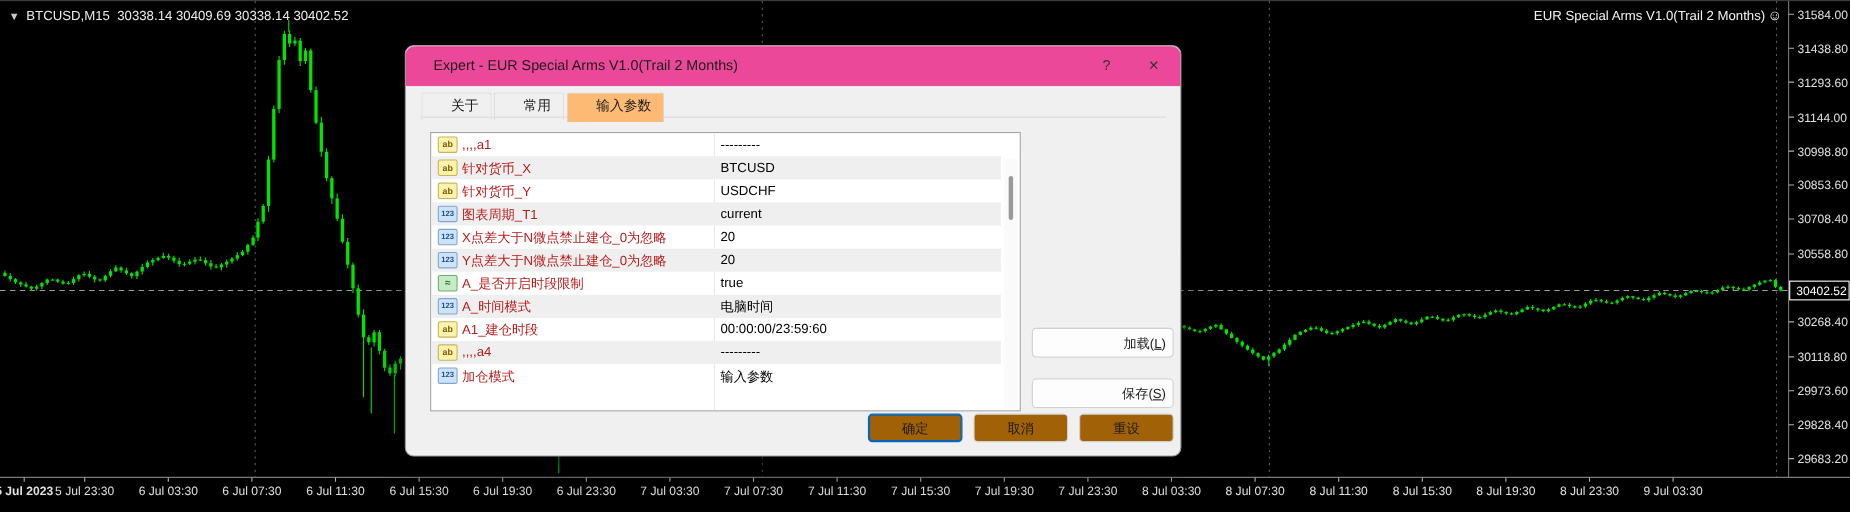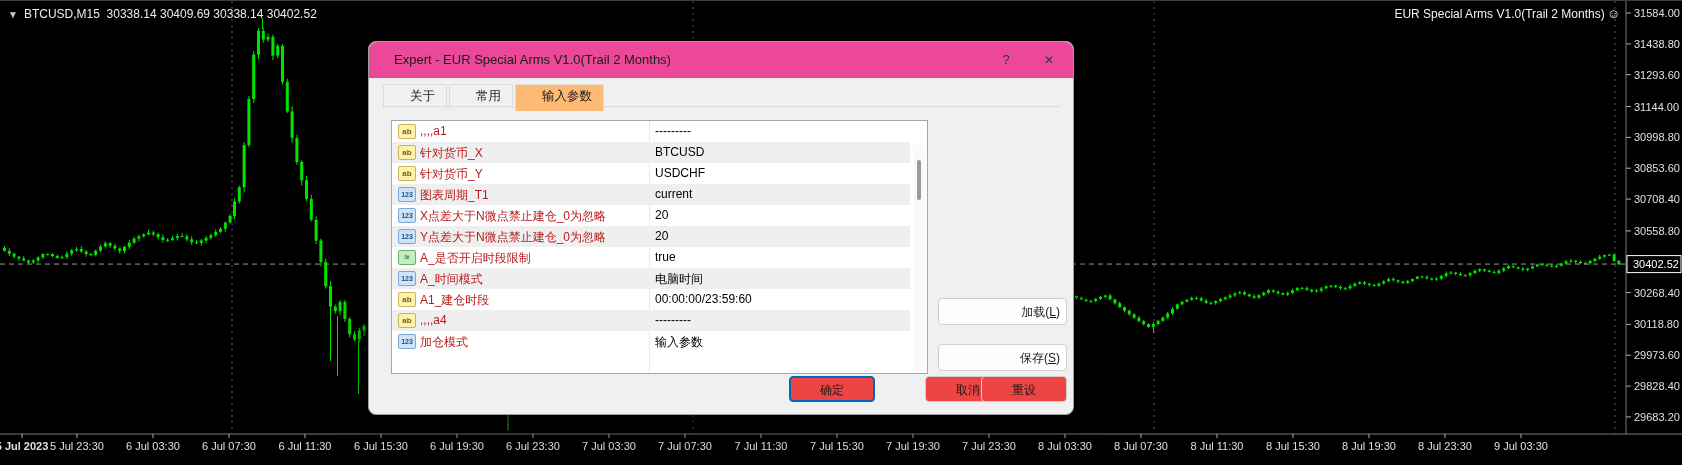--- a/index.html
+++ b/index.html
@@ -43,24 +43,24 @@
     text-align:center;border-radius:2px;font-weight:bold;}
   .picon.ab{background:#fdf3ae;border:1px solid #c9b553;color:#7a5c00;}
   .picon.num{background:#cfe3f8;border:1px solid #7da7d8;color:#174e8c;font-size:7px;letter-spacing:0;}
   .picon.bool{background:#c5ecc5;border:1px solid #6fae6f;color:#1e6d1e;font-size:9px;}
   #pt-scroll{position:absolute;right:2px;top:24px;bottom:2px;width:12px;background:#fafafa;}
   #pt-thumb{position:absolute;left:4px;top:15px;width:4px;height:40px;background:#9a9a9a;border-radius:2px;}
 
   .side-btn{position:absolute;left:569px;width:129px;height:27px;background:#fdfdfd;border:1px solid #d0d0d0;
     border-radius:4px;font-size:12px;color:#1b1b1b;text-align:right;line-height:25px;}
   #btn-load{top:256px;} #btn-save{top:302px;}
-  .bot-btn{position:absolute;top:334px;width:86px;height:26px;background:#ef4444;border:1px solid #d0d0d0;
+  .bot-btn{position:absolute;top:334px;width:86px;height:26px;background:#a16207;border:1px solid #d0d0d0;
     border-radius:4px;font-size:12px;color:#1b1b1b;text-align:center;line-height:24px;}
   #btn-ok{left:420px;border:1px solid #0067c0;box-shadow:inset 0 0 0 1px #0067c0;}
-  #btn-cancel{left:516px;margin-left:40px;} #btn-reset{left:612px;}
+  #btn-cancel{left:516px;} #btn-reset{left:612px;}
 </style>
 </head>
 <body>
 
 <div id="screen">
 
   <svg id="chart-svg" width="1682" height="465">
       <line x1="232" y1="0" x2="232" y2="433" stroke="#5a5a5a" stroke-dasharray="2,4"></line>
       <line x1="693" y1="0" x2="693" y2="433" stroke="#5a5a5a" stroke-dasharray="2,4"></line>
       <line x1="1154" y1="0" x2="1154" y2="433" stroke="#5a5a5a" stroke-dasharray="2,4"></line>

